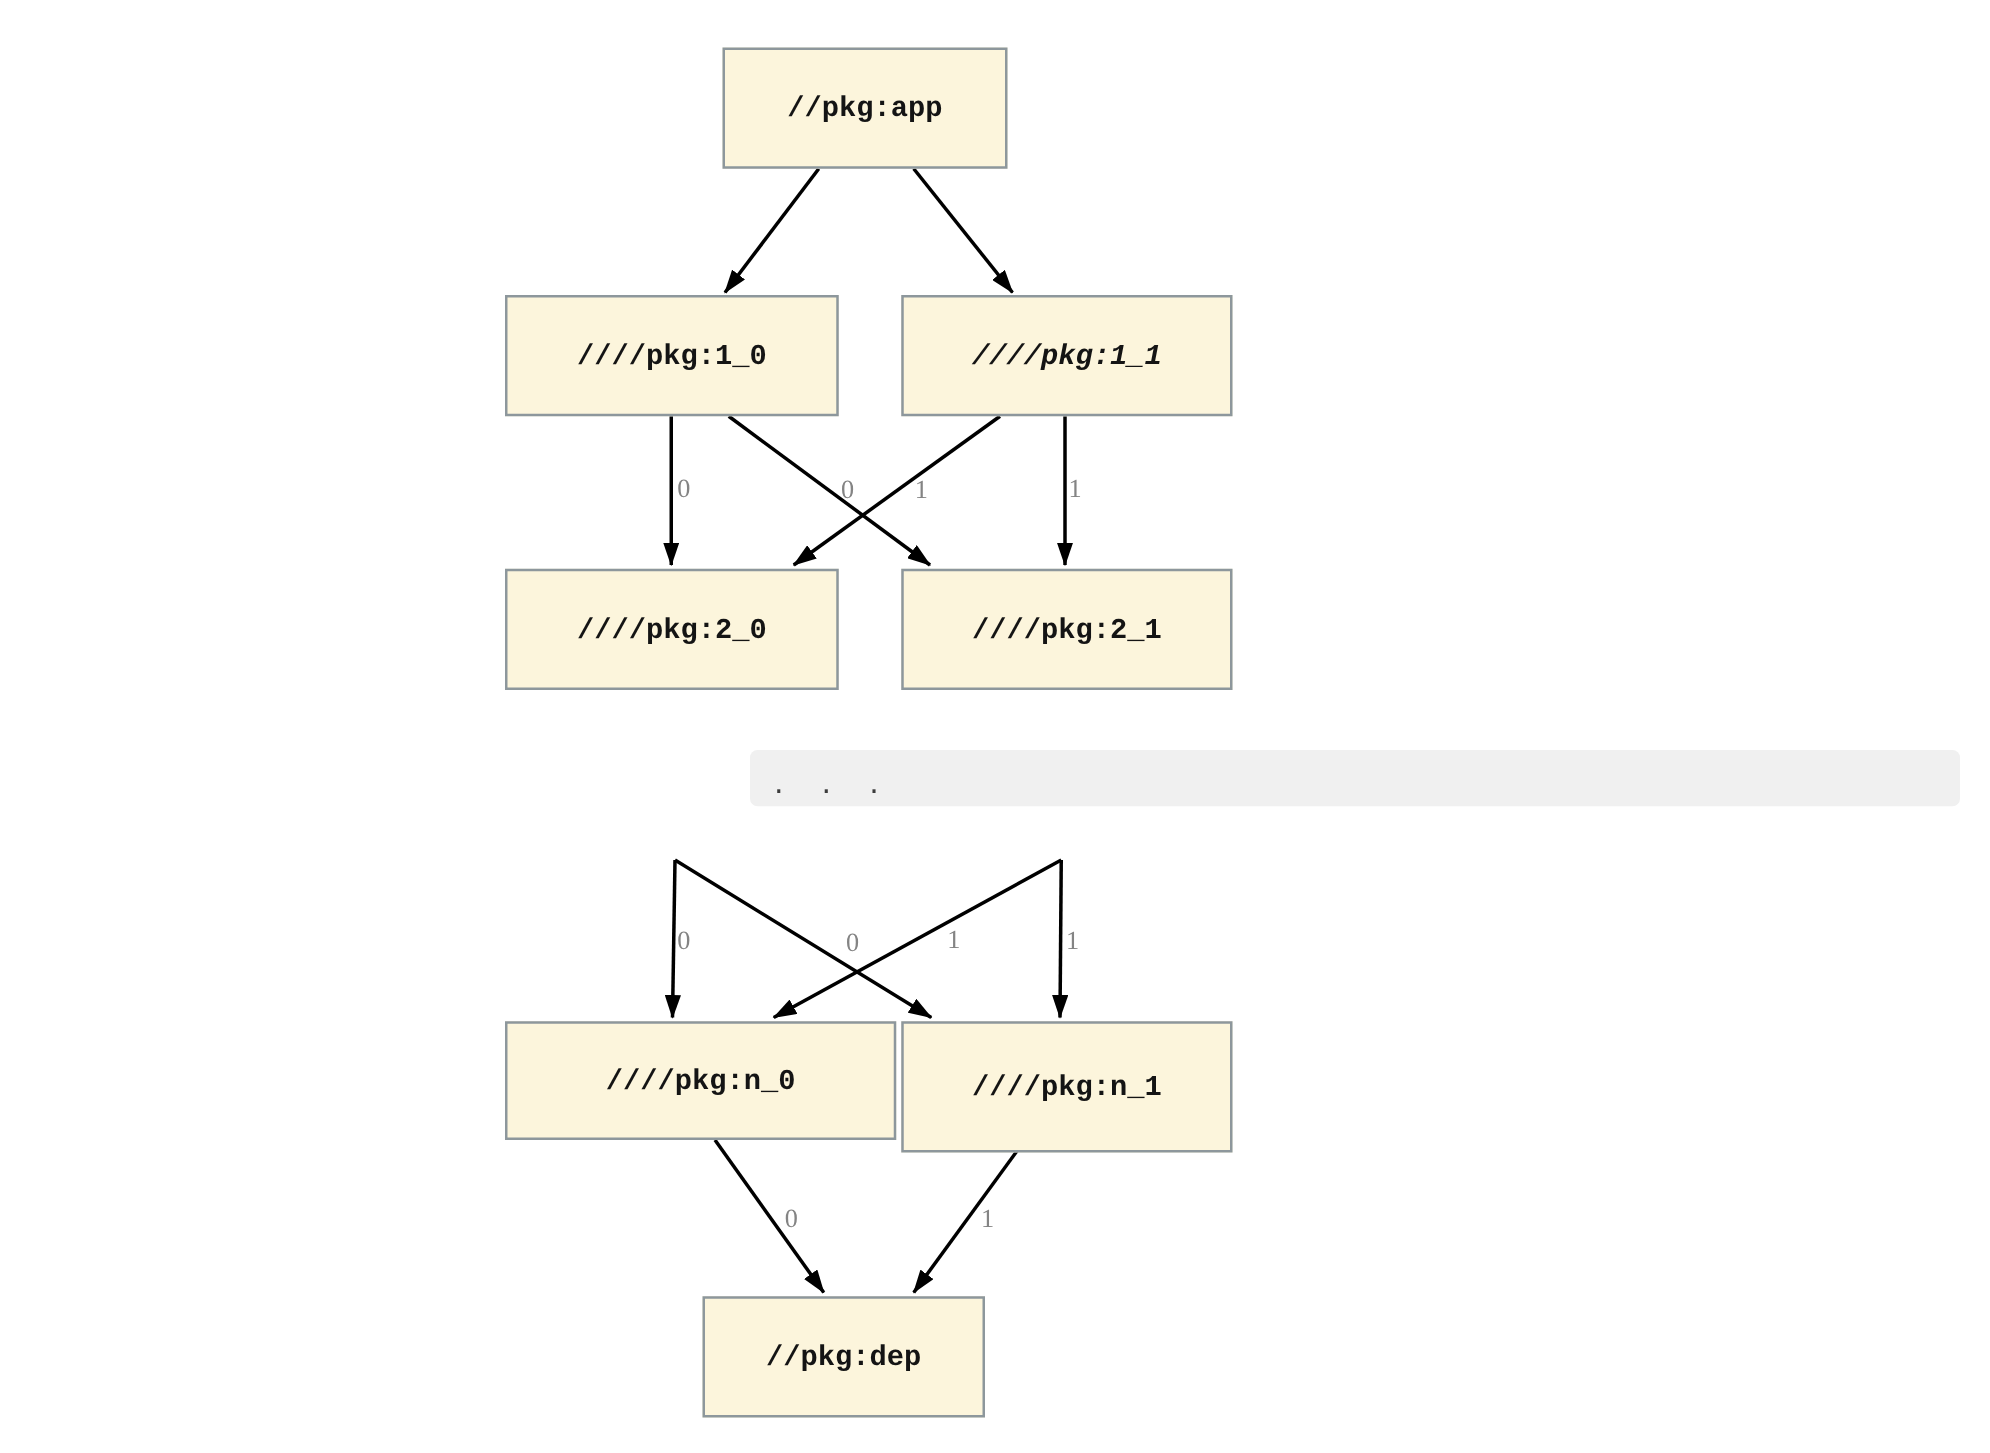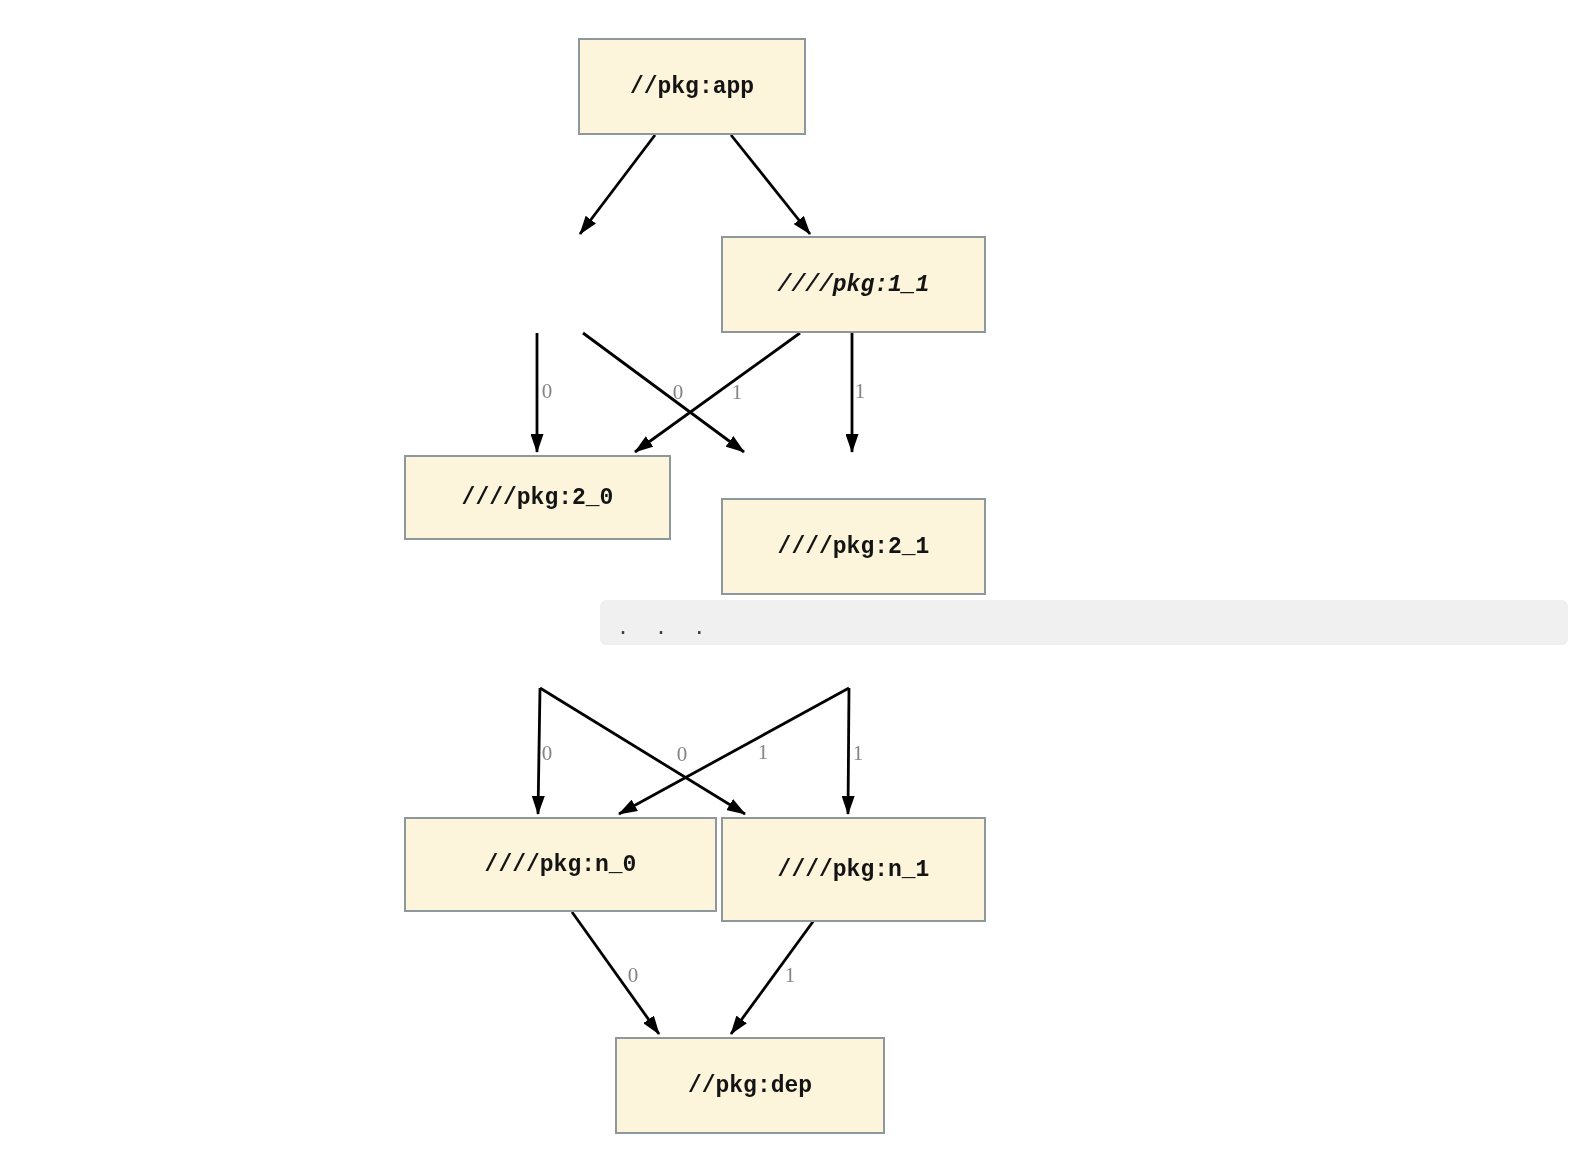--- a/index.html
+++ b/index.html
@@ -61,19 +61,20 @@
     <span class="elabel" style="left: 737px; top: 392px;">1</span>
     <span class="elabel" style="left: 678px; top: 392px;">0</span>
     <span class="elabel" style="left: 860px; top: 391px;">1</span>
     <span class="elabel" style="left: 547px; top: 753px;">0</span>
     <span class="elabel" style="left: 763px; top: 752px;">1</span>
     <span class="elabel" style="left: 682px; top: 754px;">0</span>
     <span class="elabel" style="left: 858px; top: 753px;">1</span>
     <span class="elabel" style="left: 633px; top: 975px;">0</span>
     <span class="elabel" style="left: 790px; top: 975px;">1</span>
     <div class="node" style="left: 578px; top: 38px; width: 228px; height: 97px;">//pkg:app</div>
+    <div class="node" style="left: 404px; top: 236px; width: 267px; height: 97px;">////pkg:1_0</div>
     <div class="node" style="left: 721px; top: 236px; width: 265px; height: 97px; font-style: italic;">////pkg:1_1</div>
-    <div class="node" style="left: 404px; top: 455px; width: 267px; height: 85px; text-align: center;">////pkg:2_0</div>
-    <div class="node" style="left: 721px; top: 455px; width: 265px; height: 97px; margin-top: 43px;">////pkg:2_1</div>
+    <div class="node" style="left: 404px; top: 455px; width: 267px; height: 97px; text-align: center;">////pkg:2_0</div>
+    <div class="node" style="left: 721px; top: 455px; width: 265px; height: 97px;">////pkg:2_1</div>
     <div class="node" style="left: 404px; top: 817px; width: 313px; height: 95px;">////pkg:n_0</div>
     <div class="node" style="left: 721px; top: 817px; width: 265px; height: 105px;">////pkg:n_1</div>
-    <div class="node" style="left: 615px; top: 1037px; width: 270px; height: 97px;">//pkg:dep</div>
+    <div class="node" style="left: 562px; top: 1037px; width: 226px; height: 97px;">//pkg:dep</div>
   </div>
 
 </body></html>

